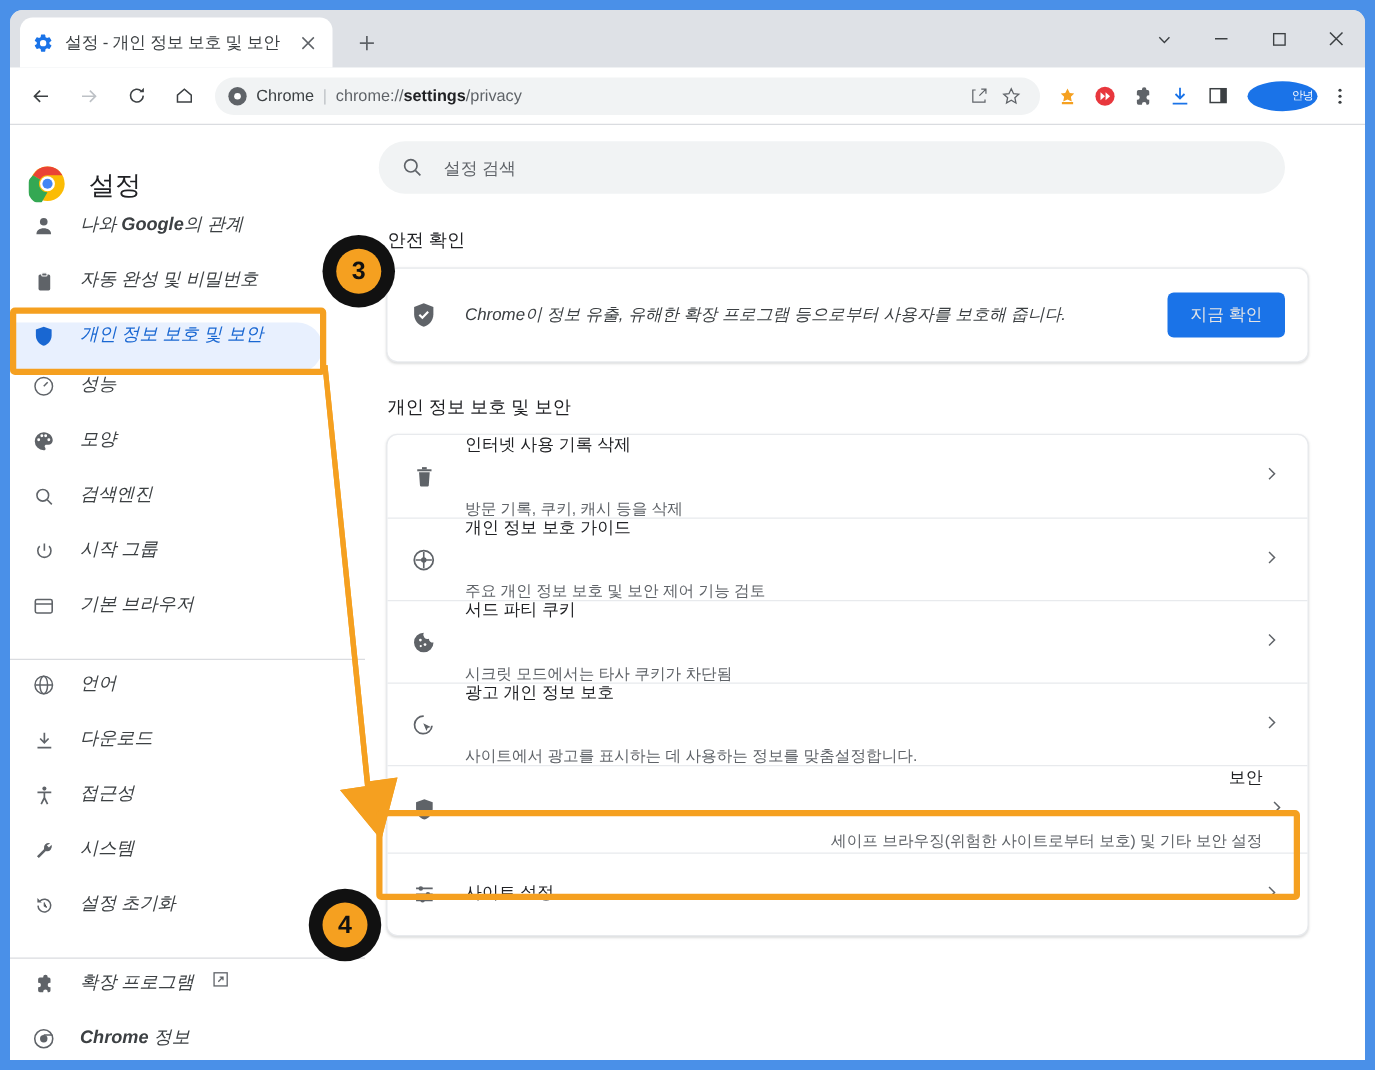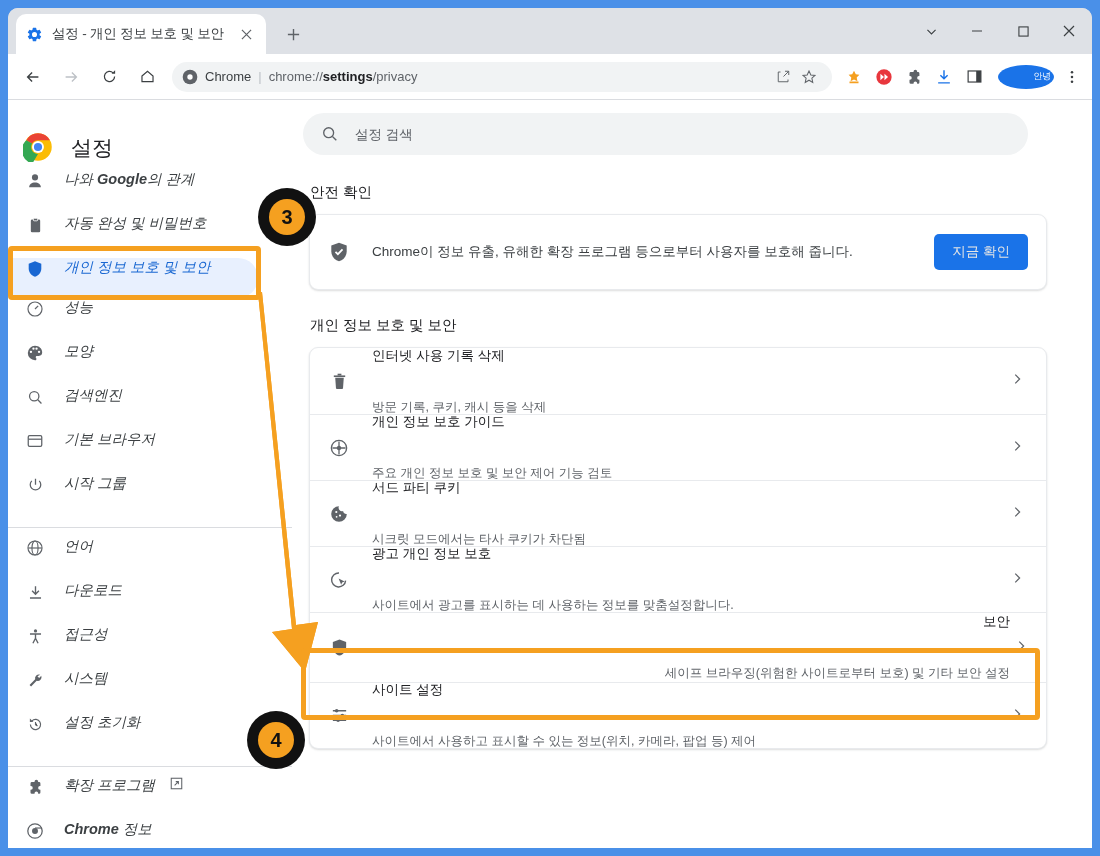--- a/index.html
+++ b/index.html
@@ -137,21 +137,21 @@
   }
   .card{
     margin-left:17px;width:738px;background:#fff;border:1px solid #e8eaed;
     border-radius:9px;box-sizing:border-box;
     box-shadow:0 1px 2px rgba(60,64,67,.18);
   }
   .safety-row{
     height:74px;display:flex;align-items:center;padding:0 18px;box-sizing:border-box;
   }
   .safety-ico{width:22px;height:22px;color:#5f6368;flex:0 0 auto;margin-right:22px;}
-  .safety-text{font-size:13.5px;color:#3c4043;flex:1 1 auto;}
+  .safety-text{font-size:13.5px;color:#3c4043;flex:1 1 auto;font-style:italic;}
   .btn-primary{
     background:#1a73e8;color:#e5e5e5;border:0;border-radius:5px;
     padding:9px 18px;font-size:13.5px;font-family:inherit;cursor:pointer;
     white-space:nowrap;
   }
   .row{
     height:66px;display:flex;align-items:center;padding:0 18px;
     box-sizing:border-box;border-top:1px solid #e8eaed;position:relative;
   }
   .row:first-child{border-top:0;}
@@ -386,35 +386,35 @@
           <svg width="17" height="17" viewBox="0 0 20 20">
               <circle cx="8.5" cy="8.5" r="5.5" fill="none" stroke="#5f6368" stroke-width="1.5"></circle>
               <path stroke="#5f6368" stroke-width="1.5" d="M12.7 12.7L17 17"></path>
             </svg>
         </span>
         <span class="side-label">검색엔진</span>
       </div>
 
       <div class="side-item">
         <span class="side-ico">
+          <svg width="17" height="17" viewBox="0 0 20 20">
+              <path fill="none" stroke="#5f6368" stroke-width="1.5" d="M10 2v7M5.6 4.6a6.2 6.2 0 1 0 8.8 0"></path>
+            </svg>
+        </span>
+        <span class="side-label">시작 그룹</span>
+      </div>
+
+      <div class="side-item">
+        <span class="side-ico">
           <svg width="18" height="18" viewBox="0 0 20 20">
               <rect x="2.5" y="4" width="15" height="12" rx="1.5" fill="none" stroke="#5f6368" stroke-width="1.4"></rect>
               <path stroke="#5f6368" stroke-width="1.4" d="M2.5 8h15"></path>
             </svg>
         </span>
         <span class="side-label">기본 브라우저</span>
-      </div>
-
-      <div class="side-item">
-        <span class="side-ico">
-          <svg width="17" height="17" viewBox="0 0 20 20">
-              <path fill="none" stroke="#5f6368" stroke-width="1.5" d="M10 2v7M5.6 4.6a6.2 6.2 0 1 0 8.8 0"></path>
-            </svg>
-        </span>
-        <span class="side-label">시작 그룹</span>
       </div>
 
       <div class="side-divider"></div>
 
       <div class="side-item">
         <span class="side-ico">
           <svg width="18" height="18" viewBox="0 0 20 20">
               <circle cx="10" cy="10" r="7.8" fill="none" stroke="#5f6368" stroke-width="1.3"></circle>
               <ellipse cx="10" cy="10" rx="3.4" ry="7.8" fill="none" stroke="#5f6368" stroke-width="1.3"></ellipse>
               <path stroke="#5f6368" stroke-width="1.3" d="M2.5 10h15"></path>
@@ -609,21 +609,20 @@
           <span class="row-ico">
             <svg width="19" height="19" viewBox="0 0 20 20">
                 <path stroke="#5f6368" stroke-width="1.4" d="M3 5h14M3 10h14M3 15h14"></path>
                 <circle cx="7" cy="5" r="1.9" fill="#5f6368"></circle>
                 <circle cx="13" cy="10" r="1.9" fill="#5f6368"></circle>
                 <circle cx="8.5" cy="15" r="1.9" fill="#5f6368"></circle>
               </svg>
           </span>
           <span class="row-text">
             <span class="row-title" style="display:block">사이트 설정</span>
-            <span class="row-sub" style="display:block">사이트에서 사용하고 표시할 수 있는 정보(위치, 카메라, 팝업 등) 제어</span>
           </span>
           <span class="row-arrow">
             <svg width="14" height="14" viewBox="0 0 16 16">
                 <path fill="none" stroke="#5f6368" stroke-width="1.4" d="M6 3l5 5-5 5"></path>
               </svg>
           </span>
         </div>
 
       </div>
     </div>

